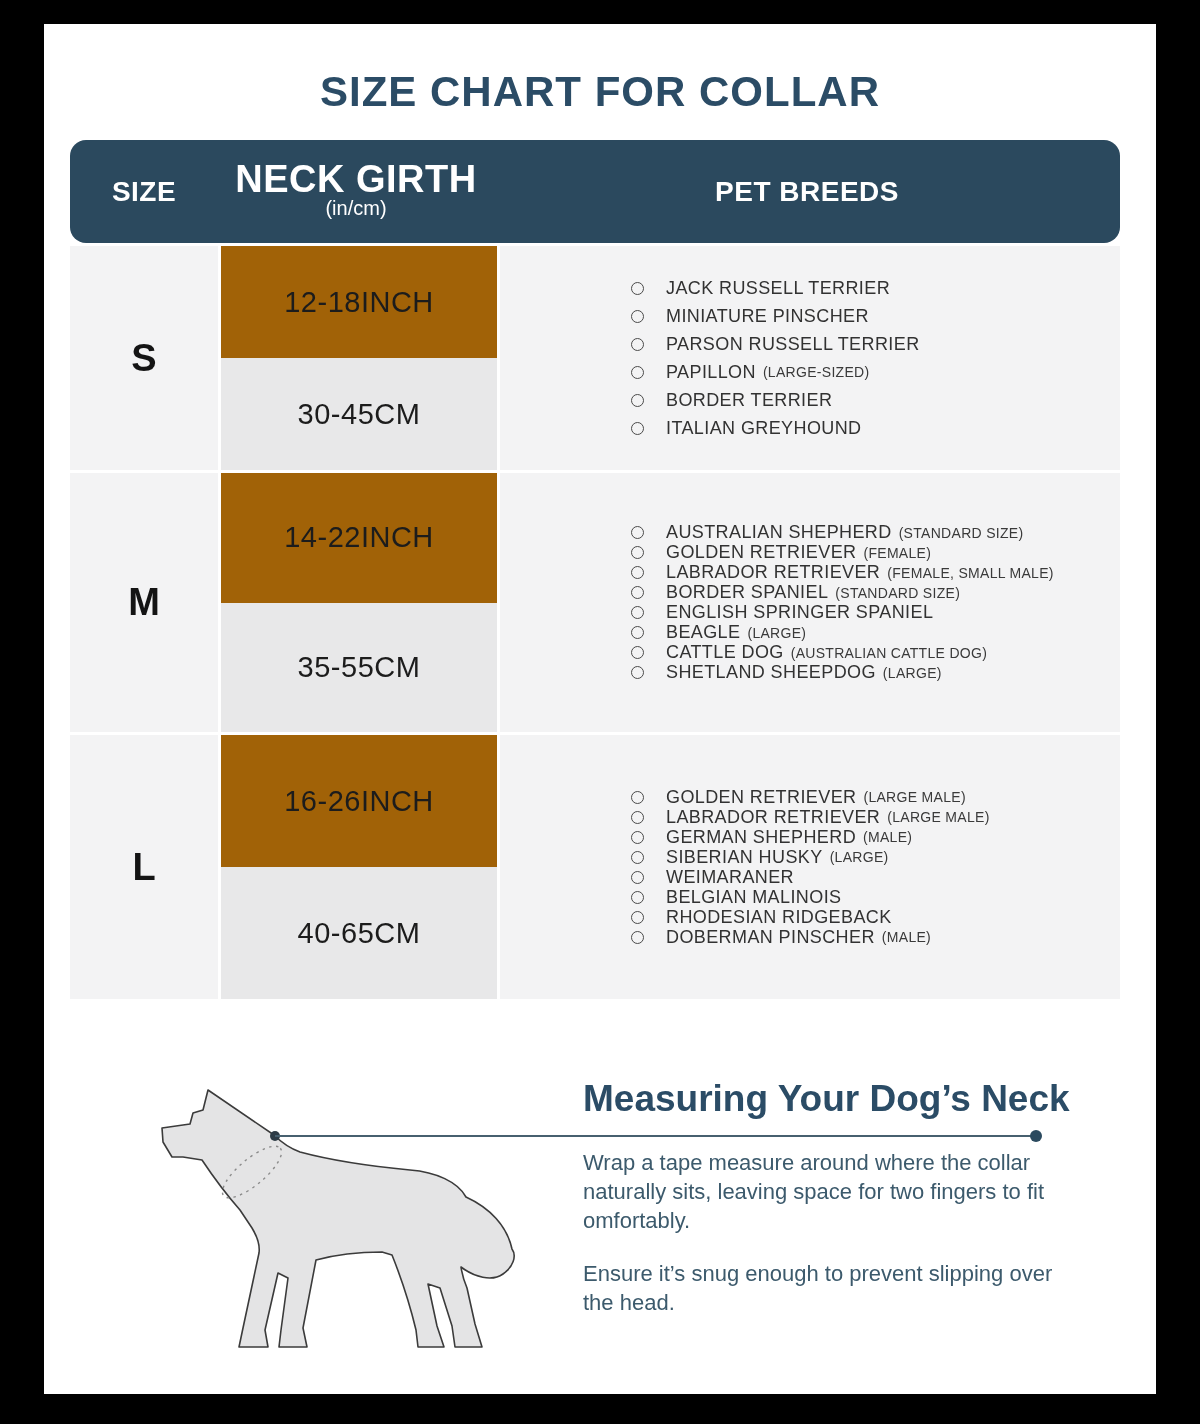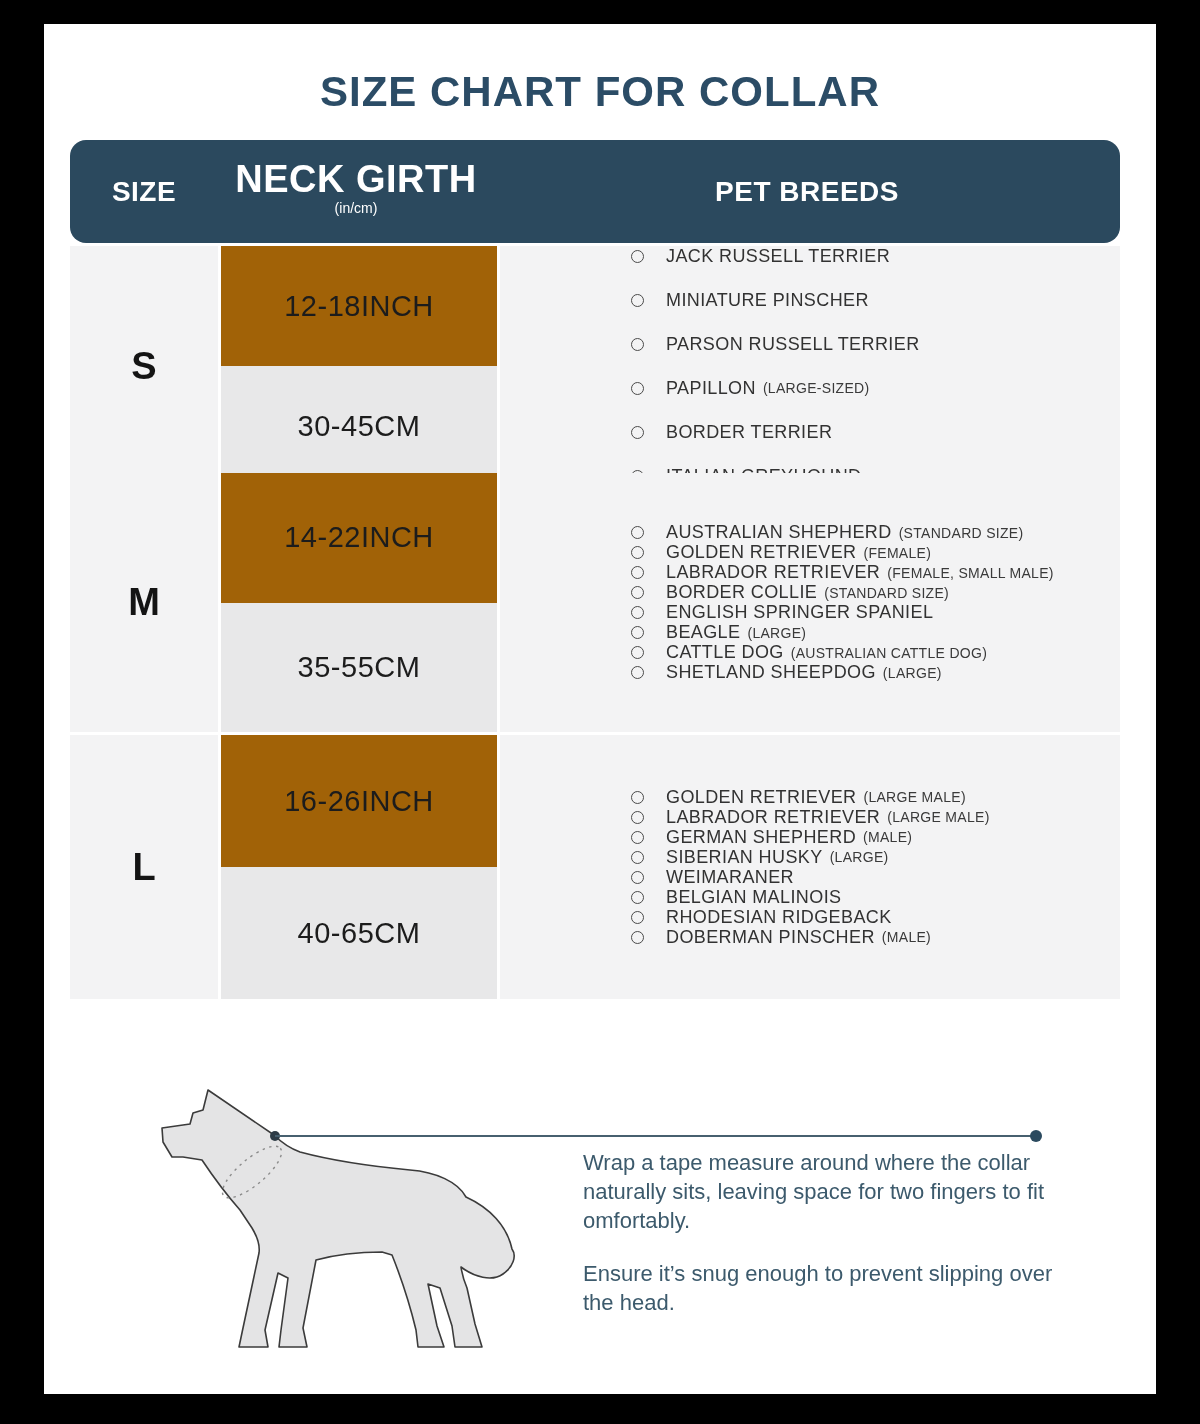--- a/index.html
+++ b/index.html
@@ -26,21 +26,21 @@
   
   .size-table { position:absolute; left:26px; top:116px; width:1050px; }
   .thead {
     height:103px; background:#2b495e; border-radius:16px;
     display:grid; grid-template-columns:148px 276px 1fr;
     align-items:center; color:#fff;
   }
   .th { text-align:center; }
   .th-size, .th-breeds { font-size:28px; font-weight:bold; letter-spacing:0.5px; }
   .th-girth-main { font-size:38px; font-weight:bold; letter-spacing:0.5px; line-height:32px; }
-  .th-girth-sub  { font-size:14px; font-weight:normal; line-height:26px;text-align:center; }
+  .th-girth-sub  { font-size:20px; font-weight:normal; line-height:26px;text-align:center; }
   .tbody { margin-top:3px; display:flex; flex-direction:column; gap:3px; }
   .trow { display:grid; grid-template-columns:148px 276px 1fr; column-gap:3px; }
   .trow-s { height:224px; }
   .trow-m { height:259px; }
   .trow-l { height:264px; }
   .cell-size {
     background:#f3f3f4;
     display:flex; align-items:center; justify-content:center;
     font-size:38px; font-weight:bold; color:#141414;
   }
@@ -51,21 +51,21 @@
     font-size:29px; color:#1c1c1c; letter-spacing:0.5px;
   }
   .girth-in { background:#a16207; }
   .girth-cm { background:#e8e8e9; }
   .cell-breeds { background:#f3f3f4; }
   ul.breeds {
     list-style:none; margin:0; padding:0 0 0 131px;
     height:100%;
     display:flex; flex-direction:column; justify-content:center;
   }
-  .trow-s ul.breeds { gap:24px; }
+  .trow-s ul.breeds { gap:8px; }
   .trow-m ul.breeds, .trow-l ul.breeds { }
   ul.breeds li { display:flex; align-items:center; height:20px; white-space:nowrap; }
   .bullet {
     flex:none; width:13px; height:13px;
     border:1.6px solid #4a4a4a; border-radius:50%;
     margin-right:22px; background:transparent;
   }
   .bname { font-size:18px; color:#323232; letter-spacing:0.4px; }
   .bnote { font-size:14px; color:#3a3a3a; letter-spacing:0.3px; margin-left:7px; }
   
@@ -168,21 +168,21 @@
                 <span class="bname">GOLDEN RETRIEVER</span>
                 <span class="bnote">(FEMALE)</span>
               </li>
               <li>
                 <span class="bullet"></span>
                 <span class="bname">LABRADOR RETRIEVER</span>
                 <span class="bnote">(FEMALE, SMALL MALE)</span>
               </li>
               <li>
                 <span class="bullet"></span>
-                <span class="bname">BORDER COLLIE</span>
+                <span class="bname">BORDER SPANIEL</span>
                 <span class="bnote">(STANDARD SIZE)</span>
               </li>
               <li>
                 <span class="bullet"></span>
                 <span class="bname">ENGLISH SPRINGER SPANIEL</span>
               </li>
               <li>
                 <span class="bullet"></span>
                 <span class="bname">BEAGLE</span>
                 <span class="bnote">(LARGE)</span>
@@ -279,19 +279,20 @@
          Z" fill="#e4e4e5" stroke="#3b3b3b" stroke-width="1.6" stroke-linejoin="round"></path>
     <ellipse cx="122" cy="112" rx="37" ry="13" transform="rotate(-40 122 112)" fill="none" stroke="#8b8b8b" stroke-width="1.4" stroke-dasharray="2.5 4.5"></ellipse>
   </svg>
 
   <div class="leader">
     <span class="leader-dot-start"></span>
     <div class="leader-line"></div>
     <span class="leader-dot-end"></span>
   </div>
 
+  <div class="measure-heading">Measuring Your Dog’s Neck</div>
 
   <div class="measure-body">
     <p>Wrap a tape measure around where the collar naturally sits, leaving space for two fingers to fit omfortably.</p>
     <p>Ensure it’s snug enough to prevent slipping over the head.</p>
   </div>
 
 </div>
 
 </body></html>

